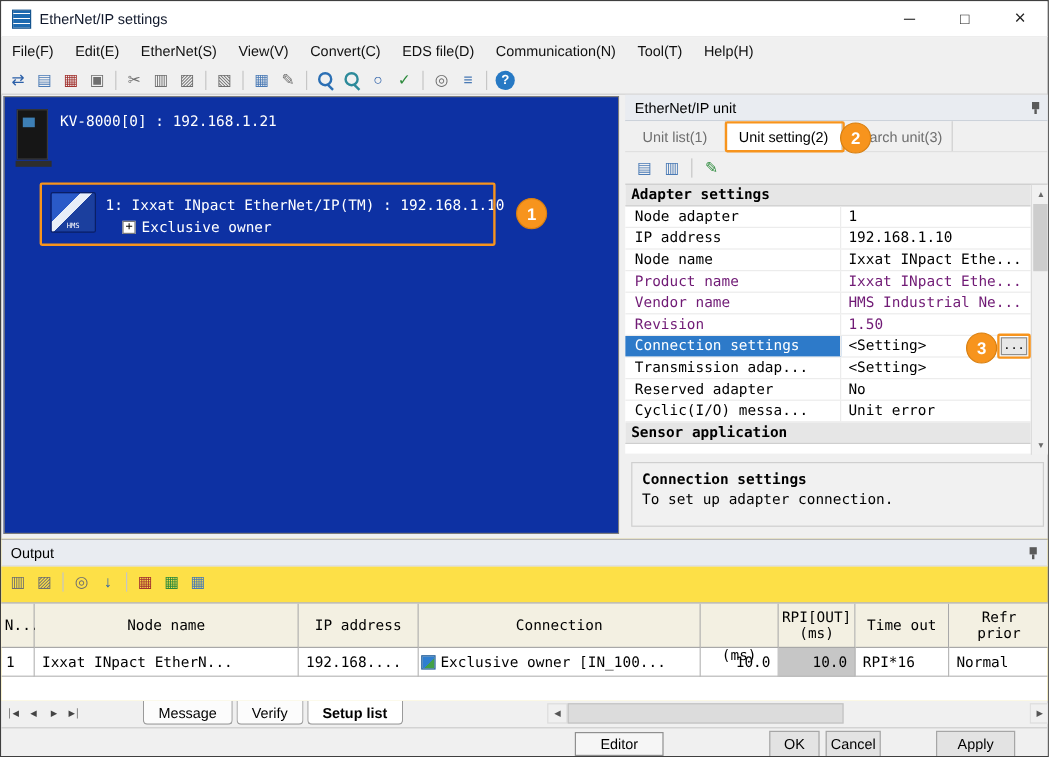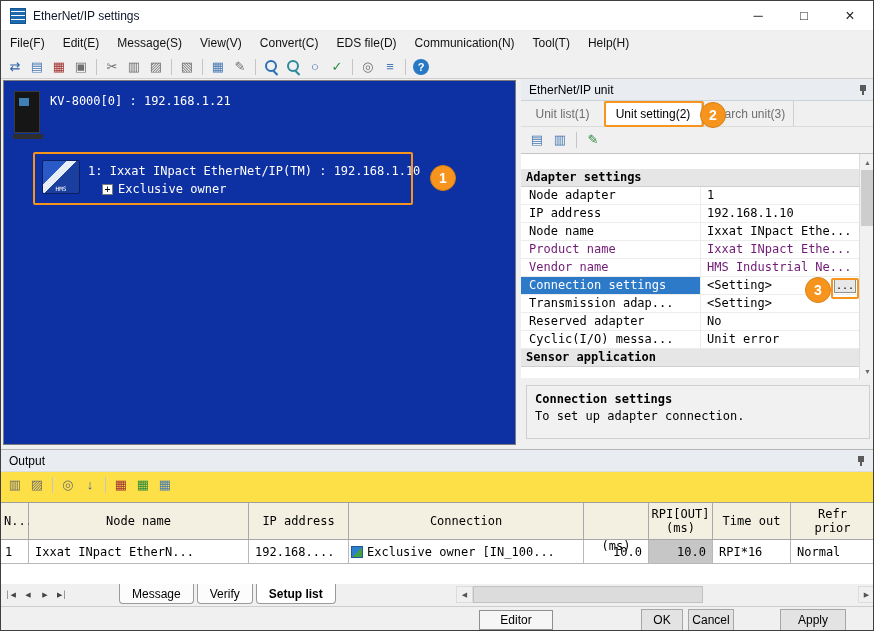--- a/index.html
+++ b/index.html
@@ -74,21 +74,21 @@
   .utab { display:flex; align-items:center; justify-content:center; color:#6e6e6e;
           border-right:1px solid #cfcfcf; }
   .utab.t1 { width:84px; } .utab.t2 { width:97px; } .utab.t3 { width:92px; }
   .utab.sel { background:#fff; color:#000; }
   .minibar { position:absolute; top:48px; left:0; right:0; height:26px; background:#f0f0f0;
              display:flex; align-items:center; padding-left:6px; gap:3px; }
 
   .propgrid { position:absolute; top:74px; left:0; width:354px; height:225px; background:#fff;
               border-top:1px solid #c4c4c4; }
   .pg-rows { position:absolute; left:0; top:0; right:16px; bottom:0; overflow:hidden;
-             font-family:"DejaVu Sans Mono", monospace; font-size:12px;margin-top:15px; }
+             font-family:"DejaVu Sans Mono", monospace; font-size:12px; }
   .pg-sec { height:18px; line-height:17px; background:#e6e6e6; font-weight:bold; padding-left:5px;
             border-bottom:1px solid #cfcfcf; }
   .pg-row { display:flex; height:18px; line-height:17px; border-bottom:1px solid #ececec; }
   .pg-name { width:180px; padding-left:8px; border-right:1px solid #ececec;
              white-space:nowrap; overflow:hidden; }
   .pg-val { flex:1; padding-left:6px; white-space:nowrap; overflow:hidden; }
   .pg-row.dis { color:#701a75; }
   .pg-row.sel .pg-name { background:#2d7ac9; color:#fff; }
   .val-with-btn { display:flex; align-items:center; justify-content:space-between; padding-right:3px; }
   .dots { width:22px; height:15px; font-size:10px; line-height:6px; background:#e8e8e8;
@@ -180,21 +180,21 @@
     <div class="win-controls">
       <div class="win-btn">─</div>
       <div class="win-btn">□</div>
       <div class="win-btn close">×</div>
     </div>
   </div>
 
   <div class="menubar">
     <span class="menu-item">File(F)</span>
     <span class="menu-item">Edit(E)</span>
-    <span class="menu-item">Message(S)</span>
+    <span class="menu-item">EtherNet(S)</span>
     <span class="menu-item">View(V)</span>
     <span class="menu-item">Convert(C)</span>
     <span class="menu-item">EDS file(D)</span>
     <span class="menu-item">Communication(N)</span>
     <span class="menu-item">Tool(T)</span>
     <span class="menu-item">Help(H)</span>
   </div>
 
   <div class="toolbar">
     <span class="tbi c-blue">⇄</span>
@@ -278,20 +278,24 @@
           <div class="pg-name">Node name</div>
           <div class="pg-val">Ixxat INpact Ethe...</div>
         </div>
         <div class="pg-row dis">
           <div class="pg-name">Product name</div>
           <div class="pg-val">Ixxat INpact Ethe...</div>
         </div>
         <div class="pg-row dis">
           <div class="pg-name">Vendor name</div>
           <div class="pg-val">HMS Industrial Ne...</div>
+        </div>
+        <div class="pg-row dis">
+          <div class="pg-name">Revision</div>
+          <div class="pg-val">1.50</div>
         </div>
         <div class="pg-row sel">
           <div class="pg-name">Connection settings</div>
           <div class="pg-val val-with-btn">
             <span>&lt;Setting&gt;</span>
             <button class="dots">...</button>
           </div>
         </div>
         <div class="pg-row">
           <div class="pg-name">Transmission adap...</div>

